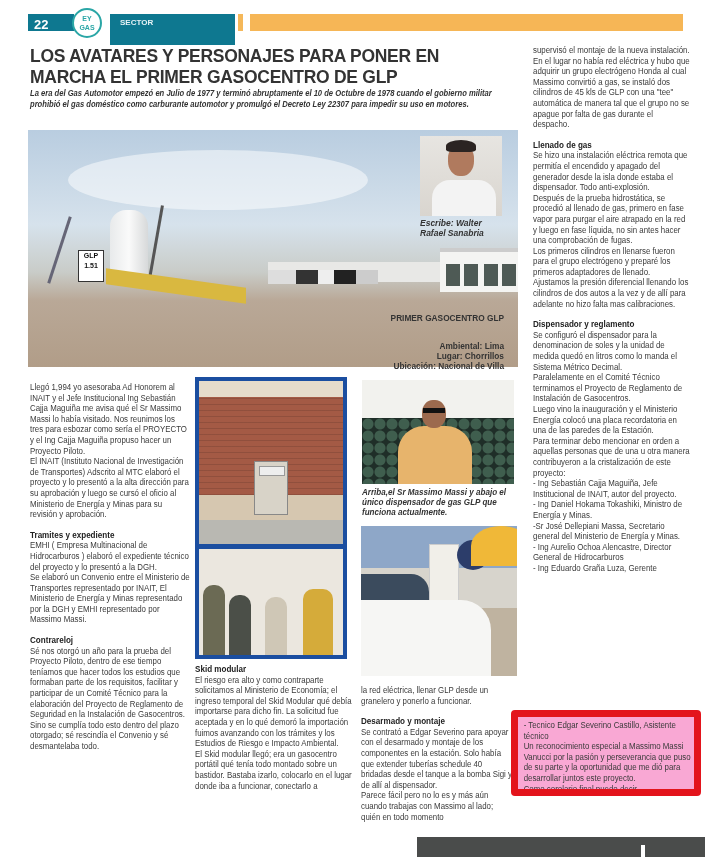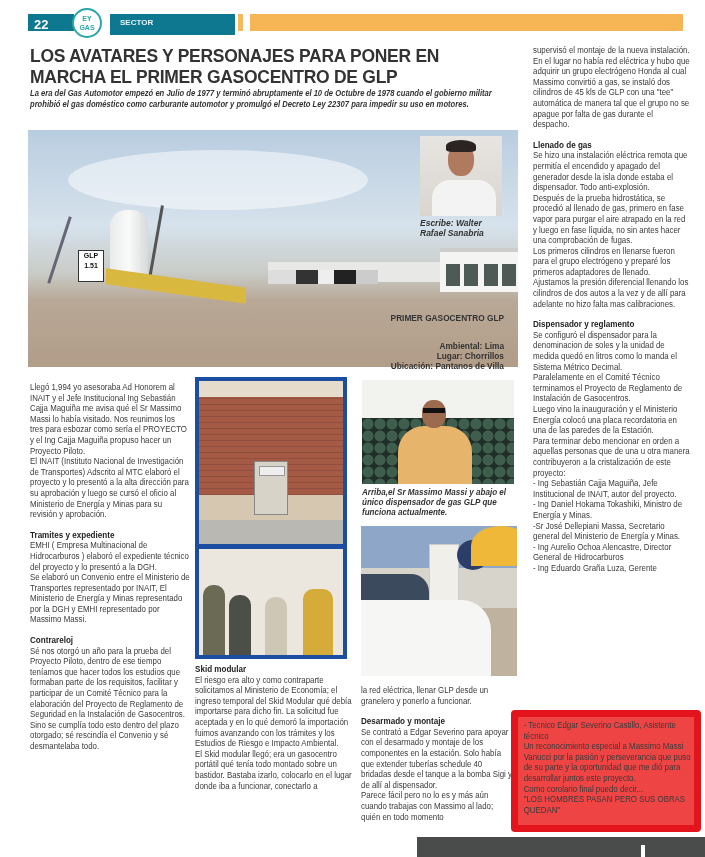--- a/index.html
+++ b/index.html
@@ -3,21 +3,21 @@
 <meta charset="utf-8">
 <style>
   * { box-sizing: border-box; margin: 0; padding: 0; }
   html, body { width: 705px; height: 857px; overflow: hidden; background: #ffffff; }
   body { position: relative; font-family: "Liberation Sans", sans-serif; color: #2b2b2b; }
 
   
   .hdr { position: absolute; top: 12px; left: 0; width: 705px; height: 22px; }
   .pg-num { position: absolute; left: 28px; top: 2px; width: 46px; height: 17px; background: #0e7890; color: #fff; font-weight: bold; font-size: 13px; padding: 3px 0 0 6px; }
   .logo { position: absolute; left: 72px; top: -4px; width: 30px; height: 30px; border-radius: 50%; border: 2px solid #2aa6a6; background: #fff; color: #2aa6a6; font-size: 7px; font-weight: bold; text-align: center; line-height: 9px; padding-top: 4px; }
-  .sector { position: absolute; left: 110px; top: 2px; width: 125px; height: 21px; background: #0e7890; color: #e6f3f6; font-weight: bold; font-size: 8px; padding: 4px 0 0 10px; }
+  .sector { position: absolute; left: 110px; top: 2px; width: 125px; height: 31px; background: #0e7890; color: #e6f3f6; font-weight: bold; font-size: 8px; padding: 4px 0 0 10px; }
   .orange-sm { position: absolute; left: 238px; top: 2px; width: 5px; height: 17px; background: #f5b85a; }
   .orange-bar { position: absolute; left: 250px; top: 2px; width: 433px; height: 17px; background: #f6b656; }
 
   
   .title { position: absolute; left: 30px; top: 45px; width: 490px; font-family: "Liberation Sans", sans-serif; font-weight: bold; font-size: 19px; line-height: 21px; color: #333; letter-spacing: -0.3px; transform: scaleX(0.92); transform-origin: left top; }
   .lead { position: absolute; left: 30px; top: 89px; width: 505px; font-style: italic; font-weight: bold; font-size: 8.2px; line-height: 10.5px; color: #333; transform: scaleX(0.93); transform-origin: left top; }
 
   
   .txt { font-size: 8.4px; line-height: 10.6px; color: #3a3a3a; transform: scaleX(0.94); transform-origin: left top; }
   .txt p { margin: 0; }
@@ -69,21 +69,21 @@
 
   
   .car { position: absolute; left: 361px; top: 526px; width: 156px; height: 150px; background: linear-gradient(#8ea7c8 0 28%, #d7d4cc 28% 55%, #bfb3a0 55%); overflow: hidden; }
   .car .body { position: absolute; left: 0; top: 74px; width: 130px; height: 76px; background: #f6f6f4; border-radius: 0 30px 0 0; }
   .car .windshield { position: absolute; left: 0; top: 48px; width: 68px; height: 38px; background: #3b4b5d; border-radius: 0 18px 0 0; }
   .car .umbrella { position: absolute; left: 110px; top: 0; width: 60px; height: 40px; border-radius: 50% 50% 0 0; background: #f0b838; }
   .car .umbrella2 { position: absolute; left: 96px; top: 14px; width: 32px; height: 30px; border-radius: 50%; background: #2c3d6a; }
   .car .pillar { position: absolute; left: 68px; top: 18px; width: 30px; height: 70px; background: #f1efe9; border: 1px solid #ccc; }
 
   
-  .red-box { position: absolute; left: 511px; top: 710px; width: 190px; height: 122px; border: 7px solid #e3141c; border-radius: 4px; background: #ef4444; overflow: hidden; }
+  .red-box { position: absolute; left: 511px; top: 710px; width: 190px; height: 86px; border: 7px solid #e3141c; border-radius: 4px; background: #f9a8d4; overflow: hidden; }
   .red-box .txt { padding: 3px 0 0 6px; width: 190px; }
 
   
   .dark-bar { position: absolute; left: 417px; top: 837px; width: 288px; height: 20px; background: #4a4c4b; }
   .dark-bar i { position: absolute; left: 224px; top: 8px; width: 4px; height: 12px; background: #fff; }
 </style>
 </head>
 <body>
 
 <div class="hdr">
@@ -119,21 +119,21 @@
 <div class="portrait">
   <div class="shirt"></div>
   <div class="head"></div>
   <div class="hair"></div>
 </div>
 <div class="byline">Escribe: Walter Rafael Sanabria</div>
 <div class="caption-box">
   <div class="cap-title">PRIMER GASOCENTRO GLP</div>
   <div>Ambiental:  Lima</div>
   <div>Lugar:   Chorrillos</div>
-  <div>Ubicación: Pantanos de Villa</div>
+  <div>Ubicación: Nacional de Villa</div>
 </div>
 
 <div class="col-left txt">
   <p>Llegó 1,994 yo asesoraba Ad Honorem al INAIT y el Jefe Institucional Ing Sebastián Cajja Maguiña me avisa qué el Sr Massimo Massi lo había visitado. Nos reunimos los tres para esbozar como sería el PROYECTO y el  Ing Cajja Maguiña propuso hacer un Proyecto Piloto.</p>
   <p>El INAIT (Instituto Nacional de Investigación de Transportes) Adscrito al MTC elaboró el proyecto y lo presentó a la alta dirección para su aprobación y luego se cursó el oficio al Ministerio de Energía y Minas para su revisión y aprobación.</p>
   <h4>Tramites y expediente</h4>
   <p>EMHI ( Empresa Multinacional de Hidrocarburos ) elaboró el expediente técnico del proyecto y lo presentó a la DGH.</p>
   <p>Se elaboró un Convenio entre el Ministerio de Transportes representado por INAIT, El Ministerio de Energía y Minas representado por la DGH y EMHI representado por Massimo Massi.</p>
   <h4>Contrareloj</h4>
   <p>Sé nos otorgó un año para la prueba del Proyecto Piloto, dentro de ese tiempo teníamos que hacer todos los estudios que formaban parte de los requisitos, facilitar y participar de un Comité Técnico para la elaboración del Proyecto de Reglamento de Seguridad en la Instalación de Gasocentros.</p>

